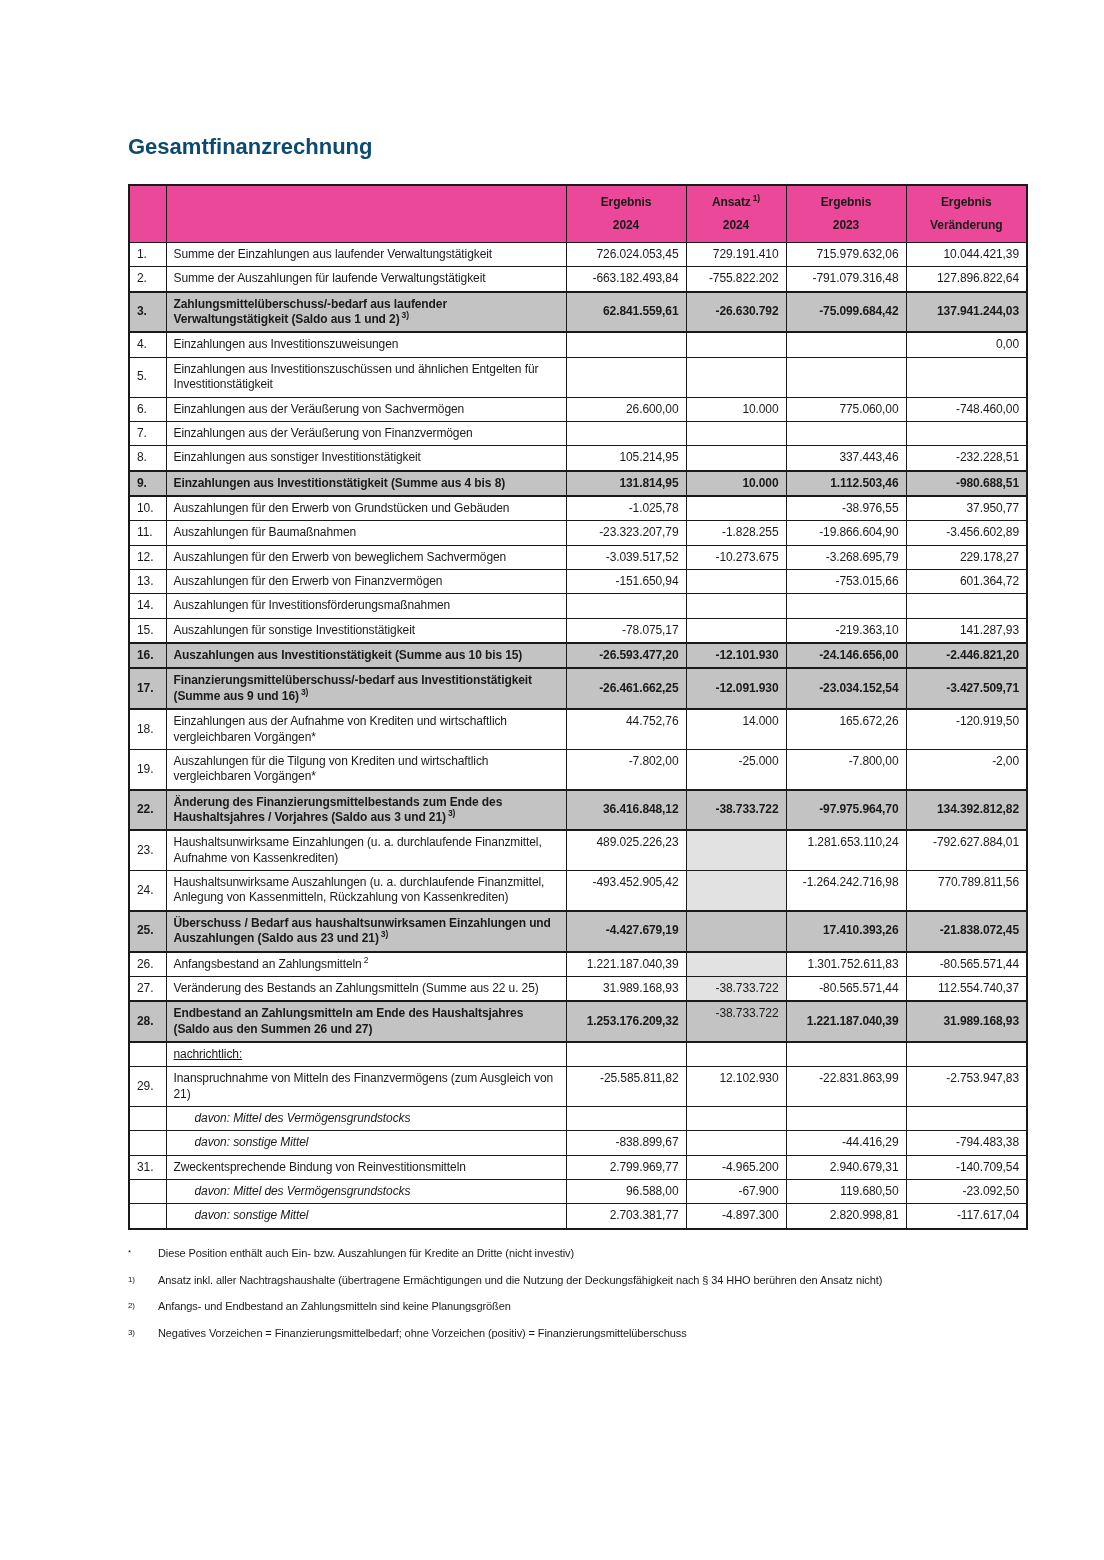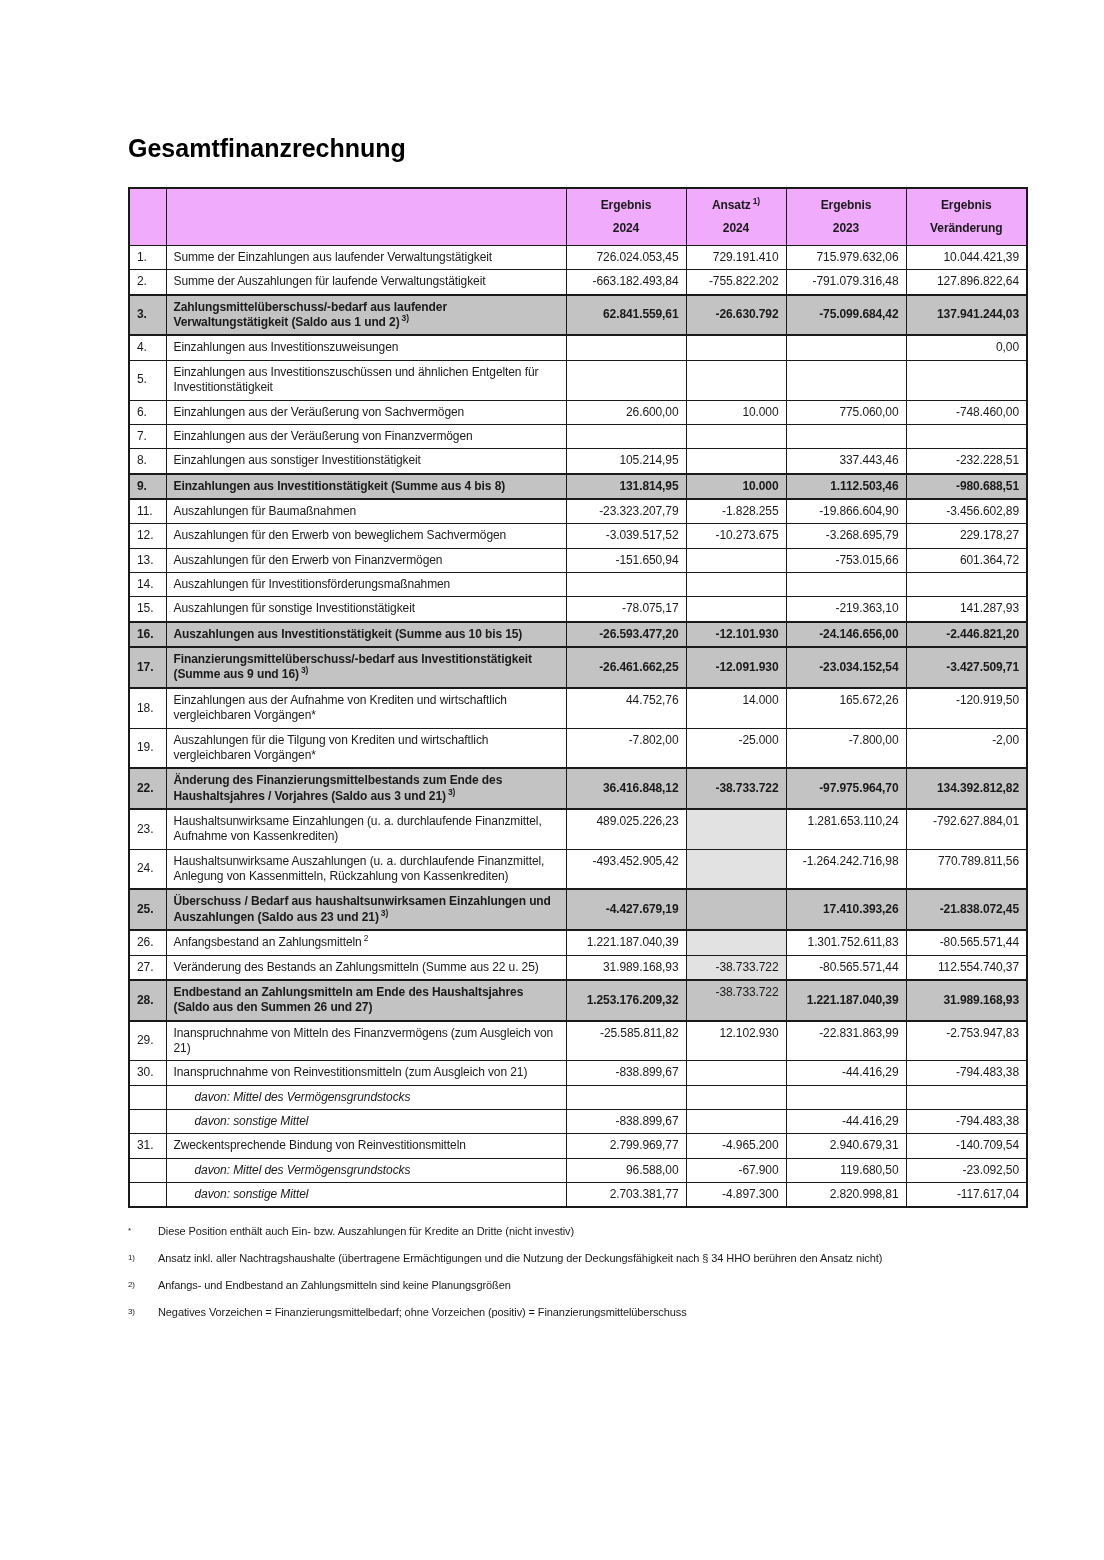--- a/index.html
+++ b/index.html
@@ -3,40 +3,40 @@
 <meta charset="utf-8">
 <style>
   html,body{margin:0;padding:0;}
   body{
     width:1104px;height:1560px;background:#ffffff;
     font-family:"Liberation Sans",sans-serif;color:#1a1a1a;
     -webkit-font-smoothing:antialiased;
   }
   .page{padding:134px 78px 0 128px;}
   .page-title{
-    font-size:25px;font-weight:bold;margin:0 0 24px 0;color:#000000;
+    font-size:22px;font-weight:bold;margin:0 0 24px 0;color:#0c4a6e;
     font-family:"Liberation Sans",sans-serif;
   }
   table.fin{
     border-collapse:collapse;table-layout:fixed;width:898px;
     border:2px solid #1a1a1a;
   }
   table.fin th, table.fin td{
     border:1px solid #1a1a1a;
     font-size:12px;line-height:1.28;letter-spacing:-0.1px;
     padding:4px 7px;overflow:hidden;
   }
   col.c-num{width:37px;}
   col.c-label{width:400px;}
   col.c-v1{width:120px;}
   col.c-v2{width:100px;}
   col.c-v3{width:120px;}
   col.c-v4{width:121px;}
   thead th{
-    background:#f0abfc;font-weight:bold;text-align:center;
+    background:#ec4899;font-weight:bold;text-align:center;
     vertical-align:middle;height:48px;padding:2px 4px;
   }
   thead th .h-line1{margin-bottom:7px;}
   sup{font-size:8.5px;margin-left:2px;line-height:0;}
   td.num{text-align:left;vertical-align:middle;padding-left:6px;}
   td.label{text-align:left;vertical-align:middle;margin-left:24px;}
   td.val{
     text-align:right;vertical-align:top;white-space:nowrap;
     letter-spacing:-0.2px;
   }
@@ -159,20 +159,28 @@
         </tr>
         <tr class="summary">
           <td class="num">9.</td>
           <td class="label"><span class="lbl">Einzahlungen aus Investitionstätigkeit (Summe aus 4 bis 8)</span></td>
           <td class="val">131.814,95</td>
           <td class="val">10.000</td>
           <td class="val">1.112.503,46</td>
           <td class="val">-980.688,51</td>
         </tr>
         <tr class="normal">
+          <td class="num">10.</td>
+          <td class="label"><span class="lbl">Auszahlungen für den Erwerb von Grundstücken und Gebäuden</span></td>
+          <td class="val">-1.025,78</td>
+          <td class="val"></td>
+          <td class="val">-38.976,55</td>
+          <td class="val">37.950,77</td>
+        </tr>
+        <tr class="normal">
           <td class="num">11.</td>
           <td class="label"><span class="lbl">Auszahlungen für Baumaßnahmen</span></td>
           <td class="val">-23.323.207,79</td>
           <td class="val">-1.828.255</td>
           <td class="val">-19.866.604,90</td>
           <td class="val">-3.456.602,89</td>
         </tr>
         <tr class="normal">
           <td class="num">12.</td>
           <td class="label"><span class="lbl">Auszahlungen für den Erwerb von beweglichem Sachvermögen</span></td>
@@ -286,35 +294,35 @@
           <td class="val">112.554.740,37</td>
         </tr>
         <tr class="summary">
           <td class="num">28.</td>
           <td class="label"><span class="lbl">Endbestand an Zahlungsmitteln am Ende des Haushaltsjahres (Saldo aus den Summen 26 und 27)</span></td>
           <td class="val">1.253.176.209,32</td>
           <td class="val plain">-38.733.722</td>
           <td class="val">1.221.187.040,39</td>
           <td class="val">31.989.168,93</td>
         </tr>
+        <tr class="note">
+          <td class="num"></td>
+          <td class="label"><span class="lbl">nachrichtlich:</span></td>
+          <td class="val"></td>
+          <td class="val"></td>
+          <td class="val"></td>
+          <td class="val"></td>
+        </tr>
         <tr class="normal">
           <td class="num">29.</td>
           <td class="label"><span class="lbl">Inanspruchnahme von Mitteln des Finanzvermögens (zum Ausgleich von 21)</span></td>
           <td class="val">-25.585.811,82</td>
           <td class="val">12.102.930</td>
           <td class="val">-22.831.863,99</td>
           <td class="val">-2.753.947,83</td>
-        </tr>
-        <tr class="normal">
-          <td class="num">30.</td>
-          <td class="label"><span class="lbl">Inanspruchnahme von Reinvestitionsmitteln (zum Ausgleich von 21)</span></td>
-          <td class="val">-838.899,67</td>
-          <td class="val"></td>
-          <td class="val">-44.416,29</td>
-          <td class="val">-794.483,38</td>
         </tr>
         <tr class="davon">
           <td class="num"></td>
           <td class="label"><span class="lbl">davon: Mittel des Vermögensgrundstocks</span></td>
           <td class="val"></td>
           <td class="val"></td>
           <td class="val"></td>
           <td class="val"></td>
         </tr>
         <tr class="davon">

